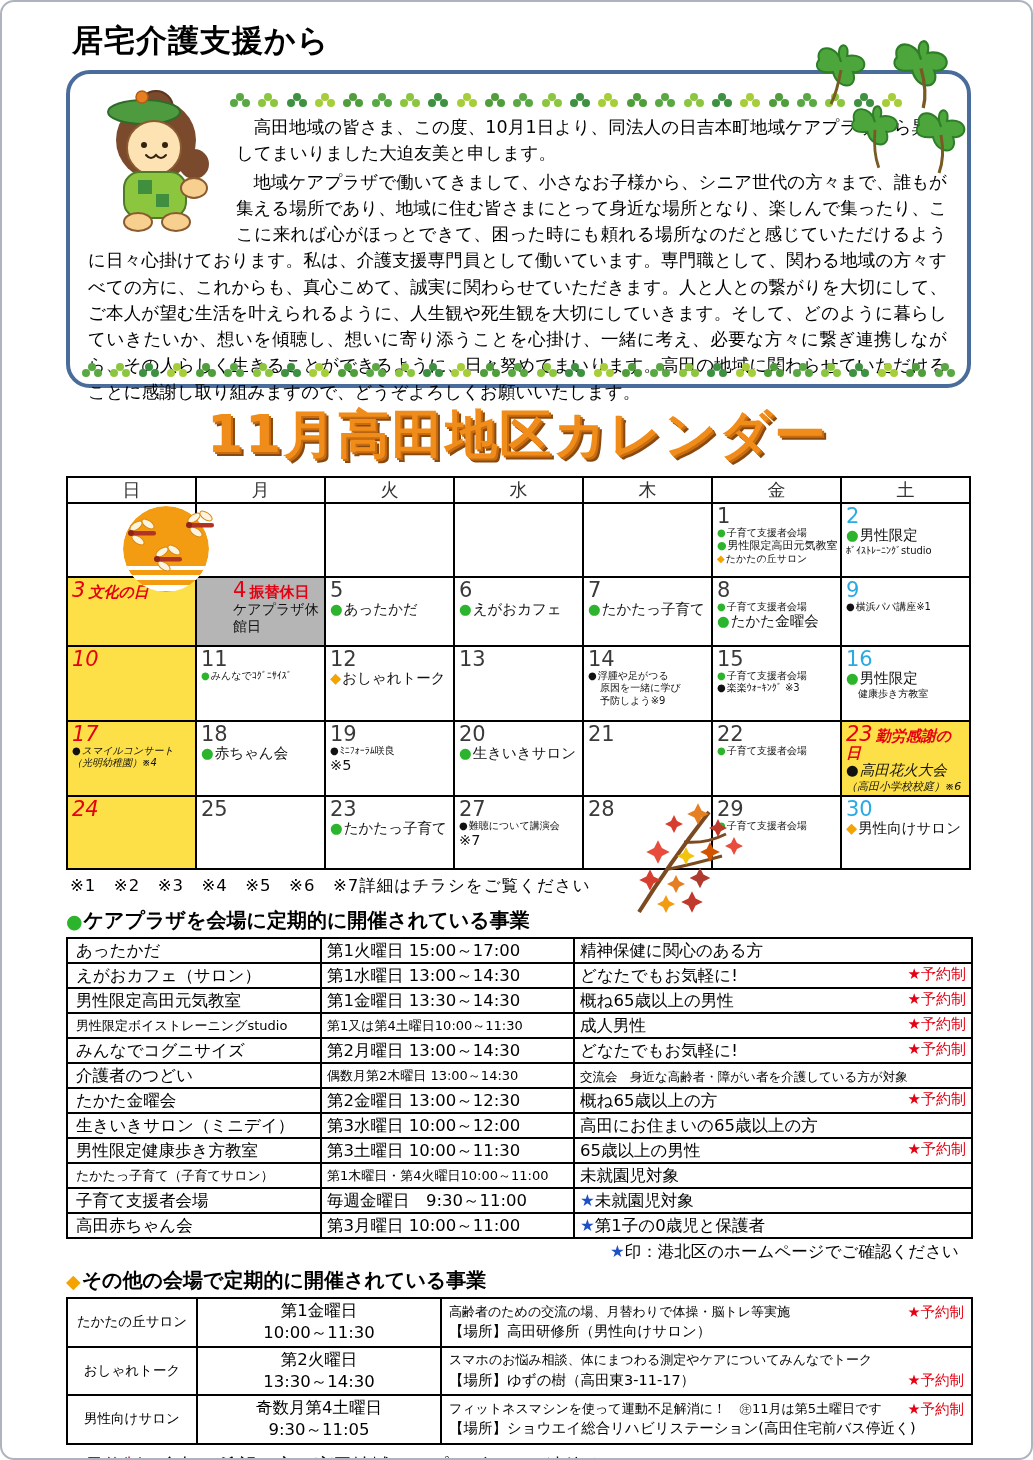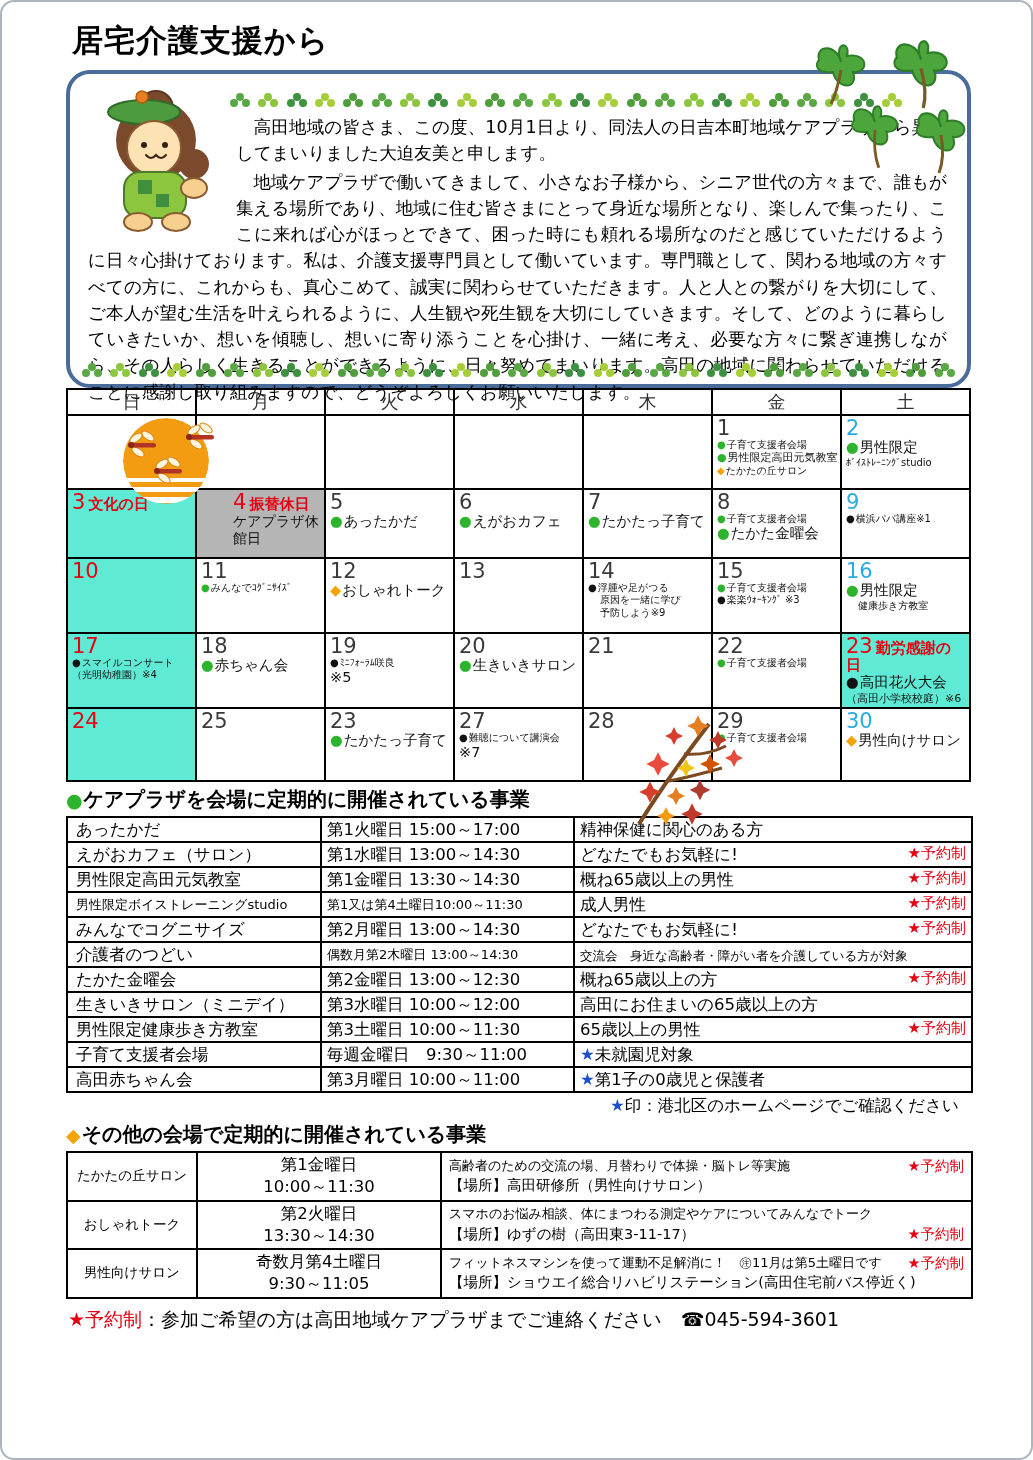--- a/index.html
+++ b/index.html
@@ -46,21 +46,21 @@
   #cal-table { width:905px; table-layout:fixed; }
   #cal-table th, #cal-table td { border:2px solid #000; vertical-align:top; }
   #cal-table th { height:24px; font-size:18px; font-weight:normal; text-align:center; padding:0; color:#333; }
   th.wd-sun { color:#e60012; } th.wd-sat { color:#29abe2; }
   #cal-table tr.r0 td { height:74px; }
   #cal-table tr.r1 td { height:69px; }
   #cal-table tr.r2 td { height:75px; }
   #cal-table tr.r3 td { height:75px; }
   #cal-table tr.r4 td { height:73px; }
   .cal-cell { padding:0 3px 1px 4px; background:#fff; }
-  td.pink { background:#5eead4; } td.gray { background:#b5b5b5;padding-left:36px; }
+  td.pink { background:#fde047;font-style:italic; } td.gray { background:#b5b5b5;padding-left:36px; }
   .day-line { line-height:1.05; margin-top:1px; }
   .num { font-size:21px; color:#3a3a3a; }
   .num.sat { color:#29abe2; } .num.hol { color:#e60012; }
   .hol-label { color:#e60012; font-weight:bold; font-size:15px; margin-left:3px; }
   .sub-label { font-size:14px; color:#111; line-height:1.2; }
   .ev { font-size:14.5px; line-height:1.24; color:#111; white-space:nowrap; }
   .ev.sm { font-size:10px; } .ev.xs { font-size:11px; }
   .ev.ind { padding-left:12px; }
   .blt { margin-right:1px; }
   .b-g { color:#2cb52c; } .b-k { color:#111; } .b-o { color:#f5a300; }
@@ -204,20 +204,21 @@
         <span class="clv" style="color: rgb(79, 158, 59);"></span>
         <span class="clv" style="color: rgb(89, 168, 68);"></span>
         <span class="clv" style="color: rgb(140, 198, 63);"></span>
         <span class="clv" style="color: rgb(61, 145, 64);"></span>
         <span class="clv" style="color: rgb(166, 206, 57);"></span>
         <span class="clv" style="color: rgb(79, 158, 59);"></span>
         <span class="clv" style="color: rgb(89, 168, 68);"></span>
       </div>
   </div>
 
+  <h2 class="cal-title">11月高田地区カレンダー</h2>
 
   <div class="cal-wrap">
     <table id="cal-table">
       <thead>
           <tr id="cal-head">
             <th class="wd-sun">日</th>
             <th class="wd-wd">月</th>
             <th class="wd-wd">火</th>
             <th class="wd-wd">水</th>
             <th class="wd-wd">木</th>
@@ -418,20 +419,21 @@
         <path transform="translate(120,52)" d="M0 -9 L3 -3 L9 0 L3 3 L0 9 L-3 3 L-9 0 L-3 -3 Z" fill="#e74c3c"></path>
         <path transform="translate(36,86) scale(1.2)" d="M0 -9 L3 -3 L9 0 L3 3 L0 9 L-3 3 L-9 0 L-3 -3 Z" fill="#d63f2e"></path>
         <path transform="translate(62,90)" d="M0 -9 L3 -3 L9 0 L3 3 L0 9 L-3 3 L-9 0 L-3 -3 Z" fill="#e67e22"></path>
         <path transform="translate(86,84) scale(1.15)" d="M0 -9 L3 -3 L9 0 L3 3 L0 9 L-3 3 L-9 0 L-3 -3 Z" fill="#b03a2e"></path>
         <path transform="translate(52,110)" d="M0 -9 L3 -3 L9 0 L3 3 L0 9 L-3 3 L-9 0 L-3 -3 Z" fill="#f39c12"></path>
         <path transform="translate(78,108) scale(1.2)" d="M0 -9 L3 -3 L9 0 L3 3 L0 9 L-3 3 L-9 0 L-3 -3 Z" fill="#c0392b"></path>
       </g>
     </svg>
   </div>
 
+  <div class="cal-note">※1　※2　※3　※4　※5　※6　※7詳細はチラシをご覧ください</div>
 
   <div class="sec-head">
     <span class="dot-g">●</span>
     <span>ケアプラザを会場に定期的に開催されている事業</span>
   </div>
 
   <table id="reg-table">
     <colgroup>
         <col style="width:254px">
         <col style="width:253px">
@@ -475,20 +477,25 @@
         </tr>
         <tr>
           <td class="c1">生きいきサロン（ミニデイ）</td>
           <td class="c2">第3水曜日 10:00～12:00</td>
           <td class="c3"><span>高田にお住まいの65歳以上の方</span></td>
         </tr>
         <tr>
           <td class="c1">男性限定健康歩き方教室</td>
           <td class="c2">第3土曜日 10:00～11:30</td>
           <td class="c3"><span>65歳以上の男性</span><span class="resv">★予約制</span></td>
+        </tr>
+        <tr>
+          <td class="c1 sm-c1">たかたっ子育て（子育てサロン）</td>
+          <td class="c2 sm-c2">第1木曜日・第4火曜日10:00～11:00</td>
+          <td class="c3"><span>未就園児対象</span></td>
         </tr>
         <tr>
           <td class="c1">子育て支援者会場</td>
           <td class="c2">毎週金曜日　9:30～11:00</td>
           <td class="c3"><span class="bstar">★</span><span>未就園児対象</span></td>
         </tr>
         <tr>
           <td class="c1">高田赤ちゃん会</td>
           <td class="c2">第3月曜日 10:00～11:00</td>
           <td class="c3"><span class="bstar">★</span><span>第1子の0歳児と保護者</span></td>

